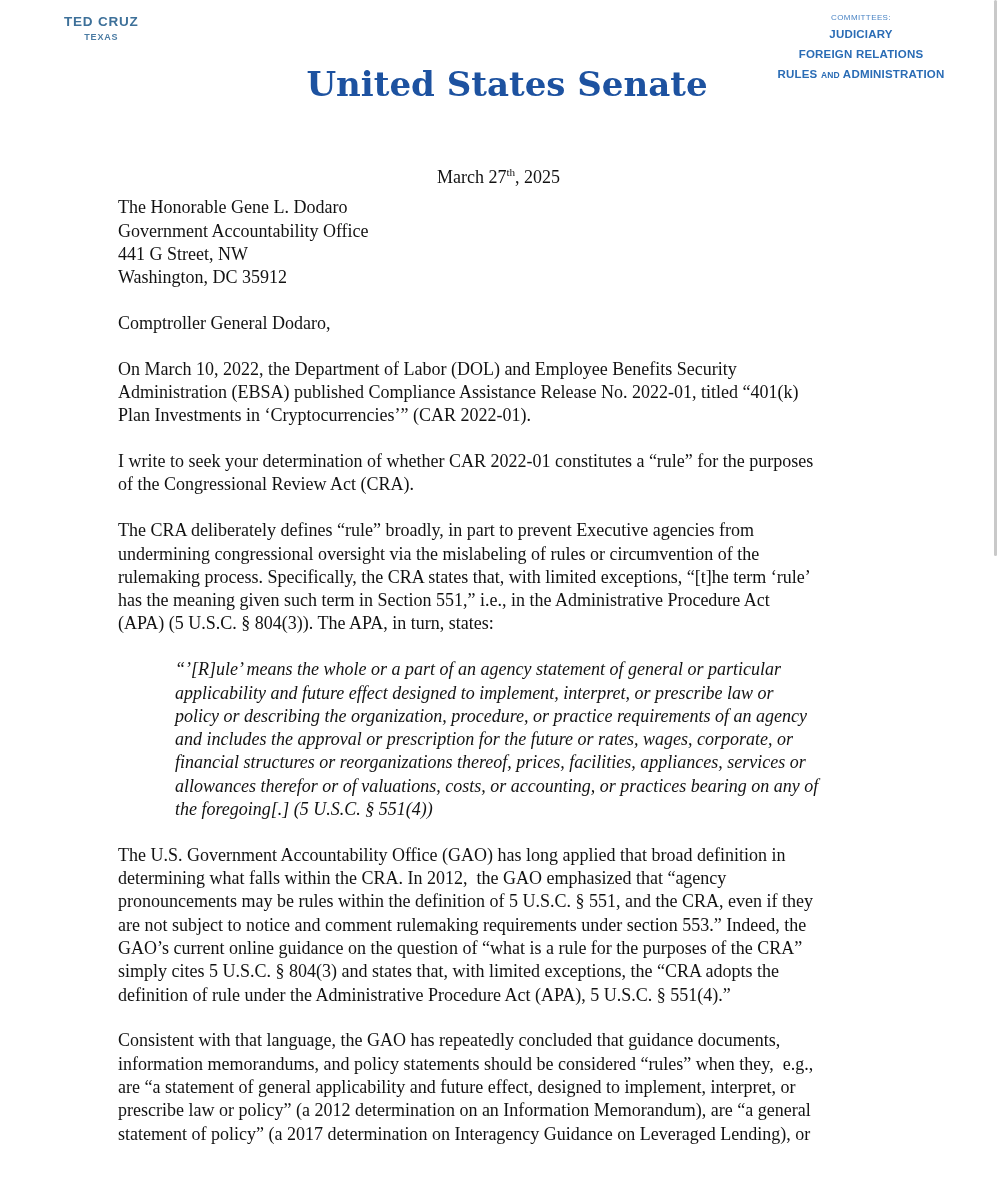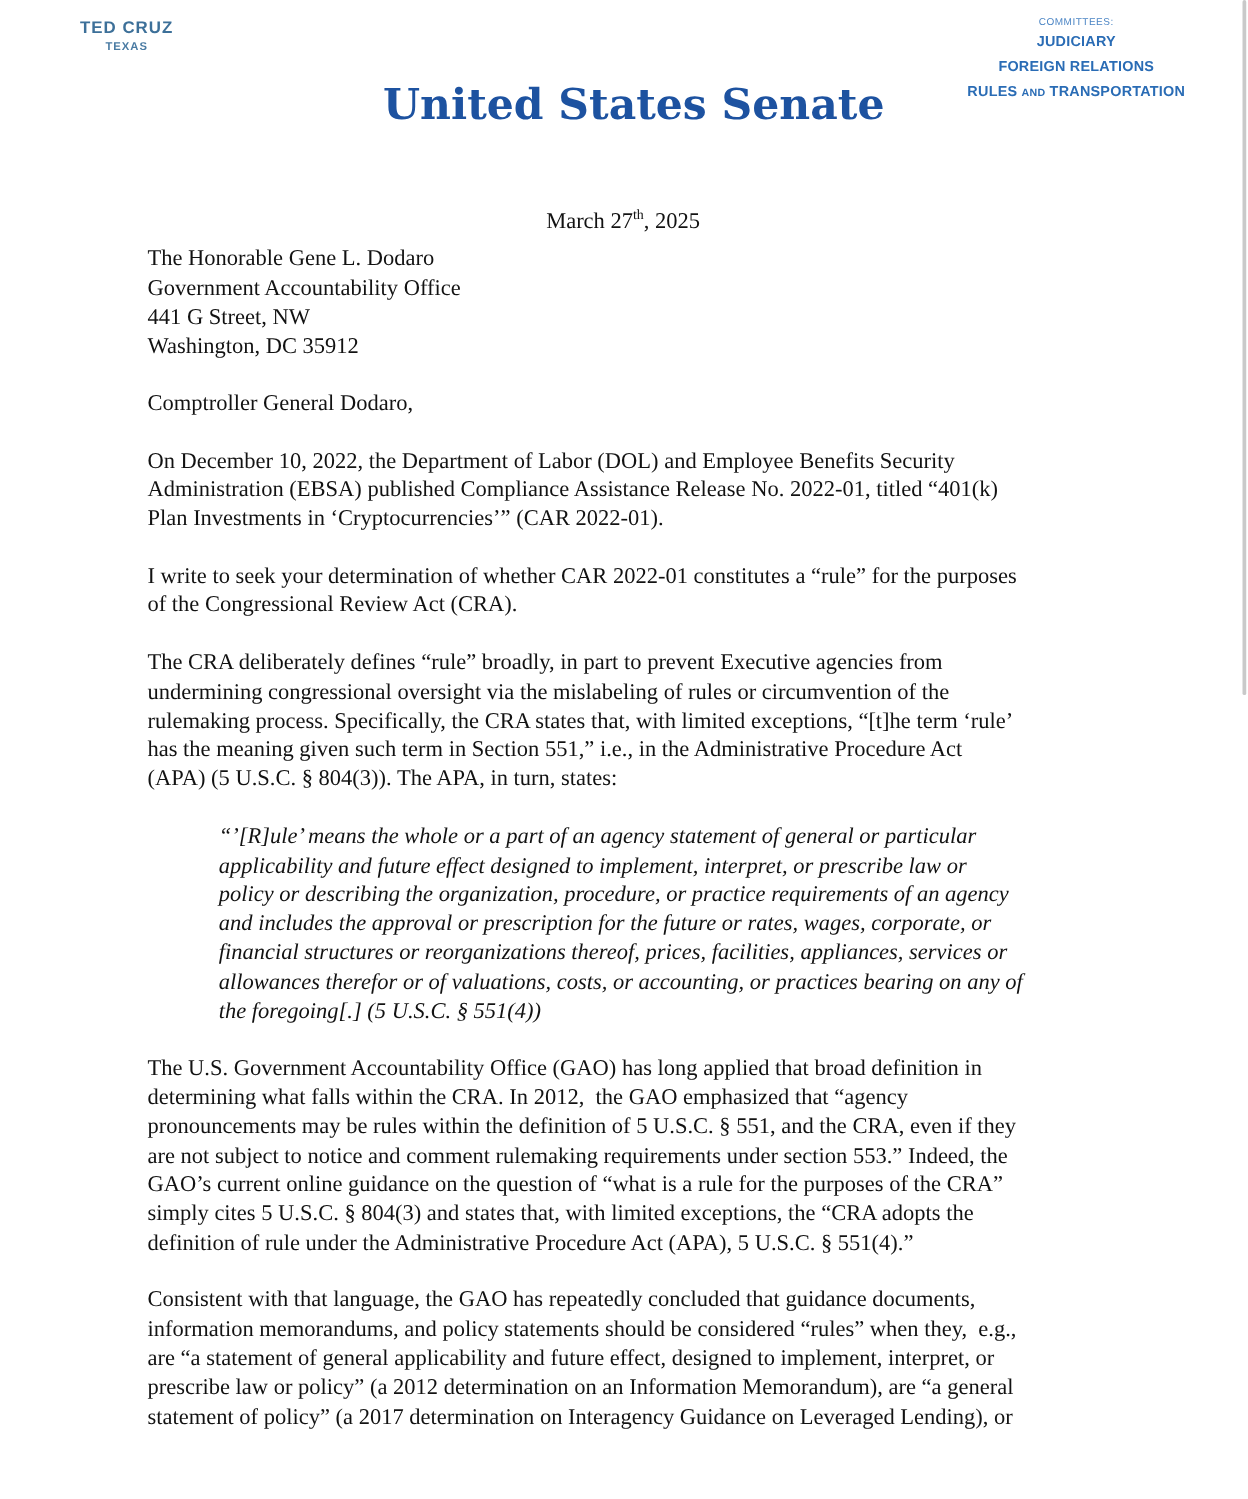--- a/index.html
+++ b/index.html
@@ -72,39 +72,39 @@
     <div class="senator-state">TEXAS</div>
   </div>
 
   <div class="wordmark">United States Senate</div>
 
   <div class="committees">
     <div class="committees-label">COMMITTEES:</div>
     <div class="committee-entry">JUDICIARY</div>
     <div class="committee-entry">FOREIGN RELATIONS</div>
     <div class="committee-entry">
-      <span>RULES </span><span class="small-and">AND</span><span> TRANSPORTATION</span>
+      <span>RULES </span><span class="small-and">AND</span><span> ADMINISTRATION</span>
     </div>
   </div>
 
   <div class="letter">
     <div class="date-line">
       <span>March 27</span><sup>th</sup><span>, 2025</span>
     </div>
 
     <div class="address">
       <div>The Honorable Gene L. Dodaro</div>
       <div>Government Accountability Office</div>
       <div>441 G Street, NW</div>
       <div>Washington, DC 35912</div>
     </div>
 
     <p class="salutation">Comptroller General Dodaro,</p>
 
-    <p class="para">On December 10, 2022, the Department of Labor (DOL) and Employee Benefits Security
+    <p class="para">On March 10, 2022, the Department of Labor (DOL) and Employee Benefits Security
 Administration (EBSA) published Compliance Assistance Release No. 2022-01, titled “401(k)
 Plan Investments in ‘Cryptocurrencies’” (CAR 2022-01).</p>
     <p class="para">I write to seek your determination of whether CAR 2022-01 constitutes a “rule” for the purposes
 of the Congressional Review Act (CRA).</p>
     <p class="para">The CRA deliberately defines “rule” broadly, in part to prevent Executive agencies from
 undermining congressional oversight via the mislabeling of rules or circumvention of the
 rulemaking process. Specifically, the CRA states that, with limited exceptions, “[t]he term ‘rule’
 has the meaning given such term in Section 551,” i.e., in the Administrative Procedure Act
 (APA) (5 U.S.C. § 804(3)). The APA, in turn, states:</p>
 

